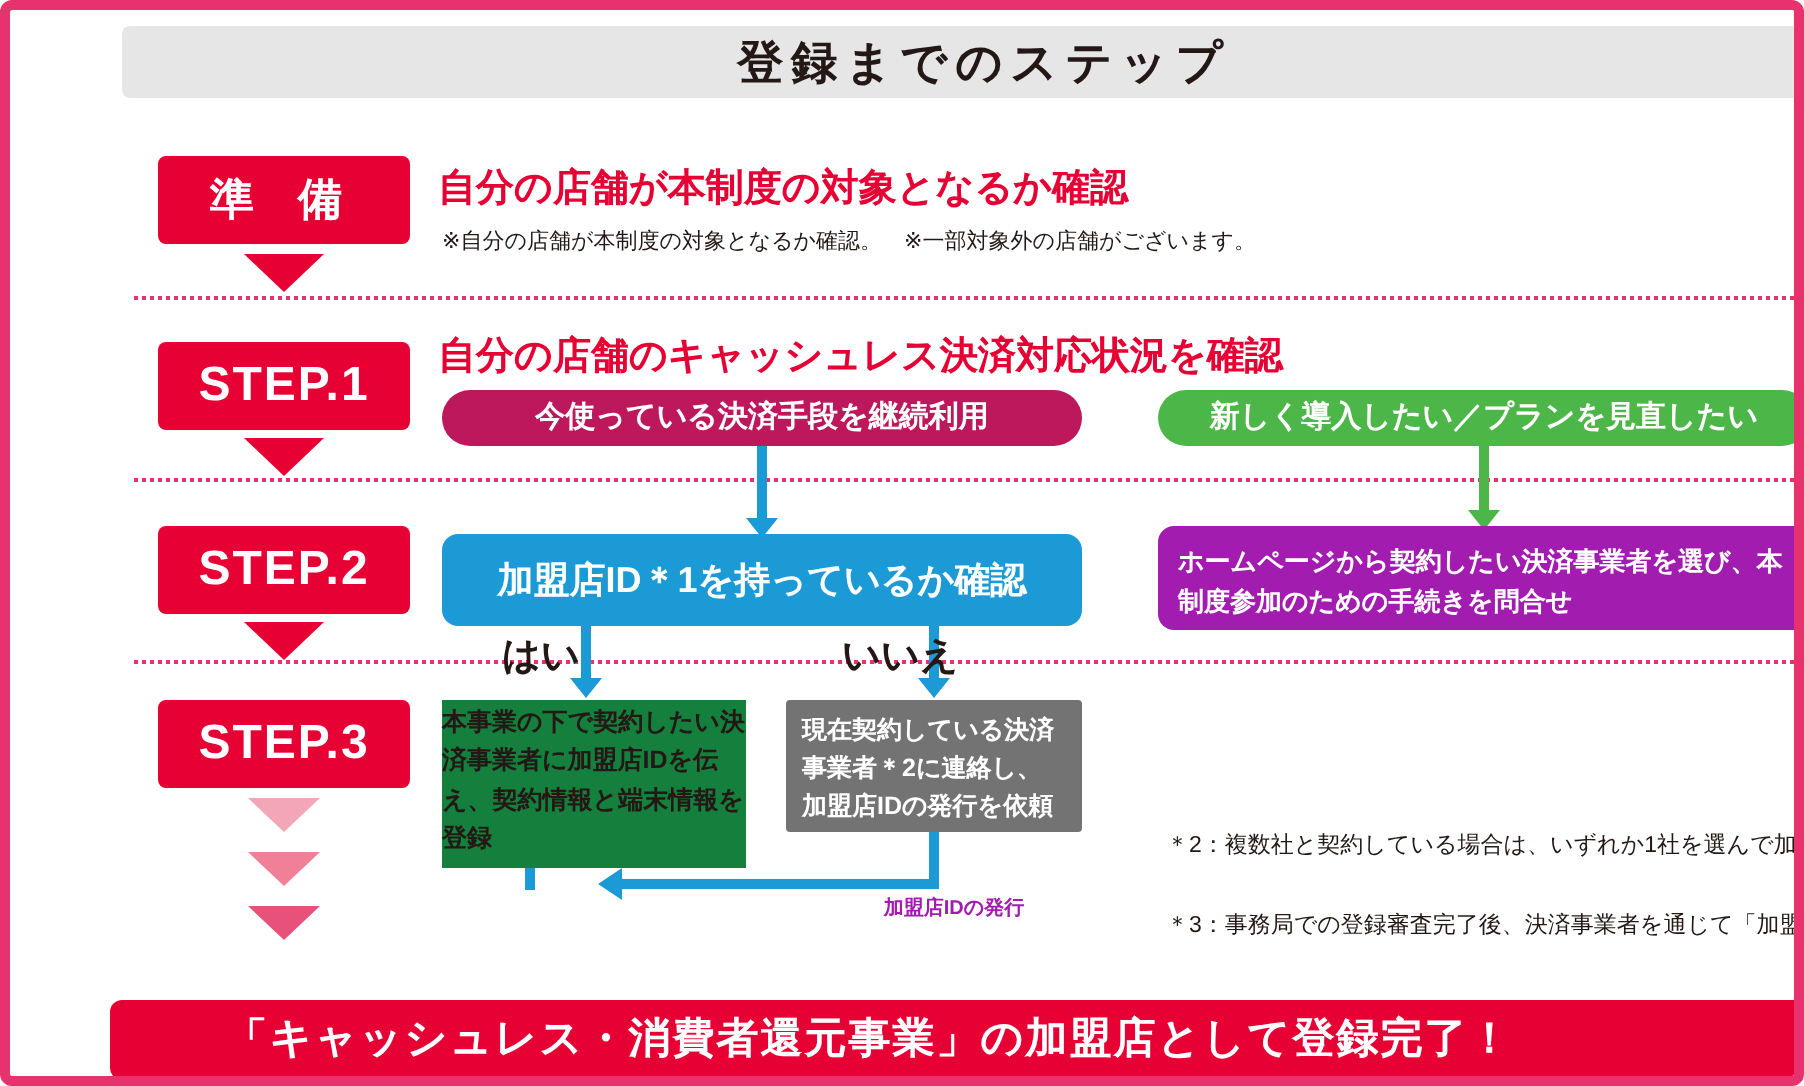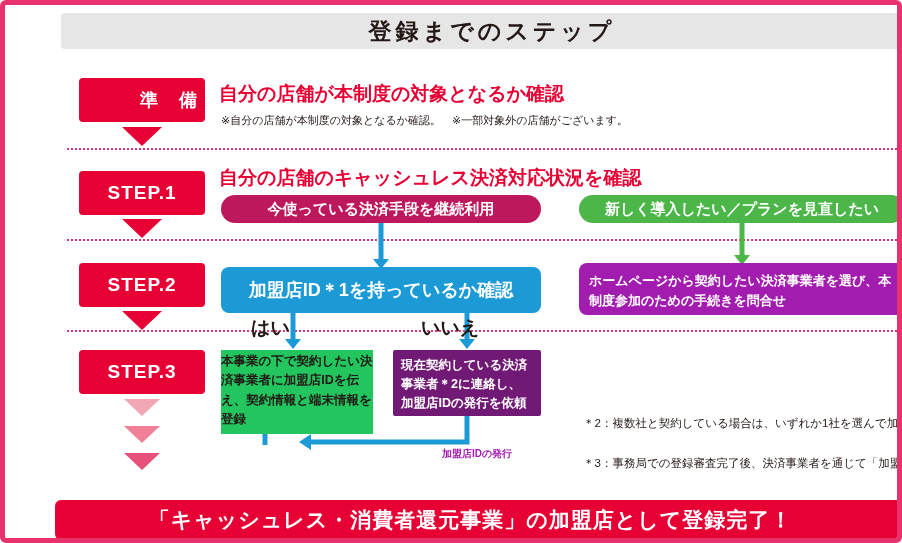--- a/index.html
+++ b/index.html
@@ -37,26 +37,26 @@
     letter-spacing:4px;
   }
   
   .badge{
     position:absolute;
     width:126px;height:44px;
     background:#e60033;
     border-radius:4px;
     color:#ffffff;
     font-weight:bold;
-    font-size:19px;
+    font-size:24px;
     text-align:center;
     line-height:44px;
     letter-spacing:1px;
   }
-  .badge.prep{letter-spacing:8px;font-size:18px;text-align:right;}
+  .badge.prep{letter-spacing:8px;font-size:22px;}
   #badge-prep{left:36px;top:73px;}
   #badge-s1{left:36px;top:166px;}
   #badge-s2{left:36px;top:258px;}
   #badge-s3{left:36px;top:345px;}
 
   
   .tri-down{
     position:absolute;
     width:0;height:0;
     border-left:20px solid transparent;
@@ -128,29 +128,29 @@
     color:#fff;font-weight:bold;font-size:13px;
     text-align:left;
     padding:8px 10px;
     line-height:1.5;
     position:absolute;
     box-sizing:border-box;
   }
   
   #box-s3-left{
     position:absolute;left:178px;top:345px;width:152px;height:84px;
-    background:#22c55e;color:#231815;
+    background:#15803d;color:#231815;
     font-size:12.5px;line-height:1.55;
     padding:2px 0 0 0;
     box-sizing:border-box;
     font-weight:bold;
   }
   #box-s3-mid{
     position:absolute;left:350px;top:345px;width:148px;height:66px;
-    background:#701a75;color:#ffffff;
+    background:#737373;color:#ffffff;
     font-size:12.5px;line-height:1.5;
     padding:6px 8px;
     box-sizing:border-box;
     font-weight:bold;
     border-radius:2px;
   }
   #oval-exam{
     position:absolute;left:182px;top:443px;width:150px;height:26px;
     border:2px solid #1b9ad6;border-radius:14px;
     color:#1b9ad6;font-weight:bold;font-size:14px;
@@ -184,21 +184,21 @@
   #rnote3{left:540px;top:450px;}
 
   
   .banner{
     position:absolute;left:12px;top:495px;width:874px;height:40px;
     background:#e60033;border-radius:6px;
   }
   .banner-text{
     position:absolute;left:0;top:0;width:759px;height:40px;
     line-height:40px;text-align:center;color:#ffffff;
-    font-size:21px;font-weight:bold;letter-spacing:1px;padding-left:36px;
+    font-size:21px;font-weight:bold;letter-spacing:1px;
   }
 </style>
 </head>
 <body>
 
 <div id="root">
   <div class="inner">
 
     <div class="title-bar">
       <div class="title-text">登録までのステップ</div>

